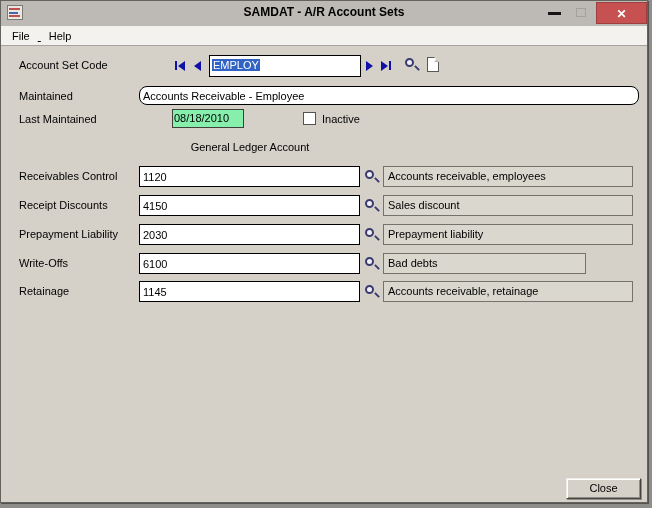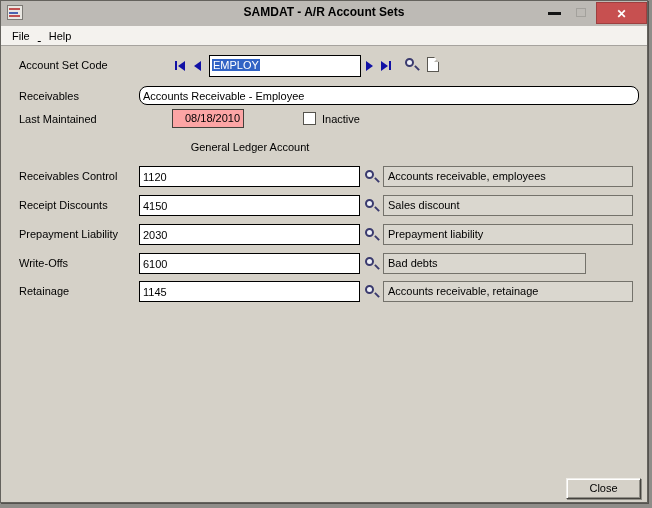--- a/index.html
+++ b/index.html
@@ -59,22 +59,22 @@
   .menu-item:first-child { margin-left:3px; }
   
   #client { position:absolute; left:0; top:46px; right:0; bottom:0; background:#D5D1C8; }
   .lbl { position:absolute; white-space:nowrap; }
   .tbox {
     position:absolute; background:#fff; border:1px solid #000;
     font-family:"Liberation Sans", sans-serif; font-size:11px;
     padding:0 3px; outline:none;
   }
   .robox {
-    position:absolute; background:#fca5a5; border:1px solid #42403b;
-    padding:2px 12px; line-height:13px; white-space:nowrap; overflow:hidden;
+    position:absolute; background:#86efac; border:1px solid #42403b;
+    padding:2px 1px; line-height:13px; white-space:nowrap; overflow:hidden;
   }
   .descbox {
     position:absolute; background:#DAD7CF; border:1px solid #74726b;
     padding:3px 4px; line-height:13px; white-space:nowrap; overflow:hidden;
   }
   
   #code-field {
     position:absolute; left:208px; top:8px; width:152px; height:22px;
     background:#fff; border:1px solid #000; padding:3px 2px;
   }
@@ -171,21 +171,21 @@
       </span>
     <span class="finder" style="left:403px; top:10px;">
         <span class="lens"></span>
         <span class="handle"></span>
       </span>
     <span class="newdoc" style="left:426px; top:10px;">
         <span class="fold"></span>
         <span class="fold2"></span>
       </span>
 
-    <span class="lbl" style="left:18px; top:43px;">Receivables</span>
+    <span class="lbl" style="left:18px; top:43px;">Maintained</span>
     <input class="tbox" style="left: 138px; top: 39px; width: 500px; height: 19px; border-radius: 8px;" value="Accounts Receivable - Employee">
 
     <span class="lbl" style="left:18px; top:66px;">Last Maintained</span>
     <div class="robox" style="left:171px; top:62px; width:72px; height:19px;">08/18/2010</div>
     <div id="inactive-box"></div>
     <span class="lbl" style="left:321px; top:66px;">Inactive</span>
 
     <span class="lbl" style="left:138px; top:94px; width:222px; text-align:center;">General Ledger Account</span>
 
     <div id="gl-rows">

